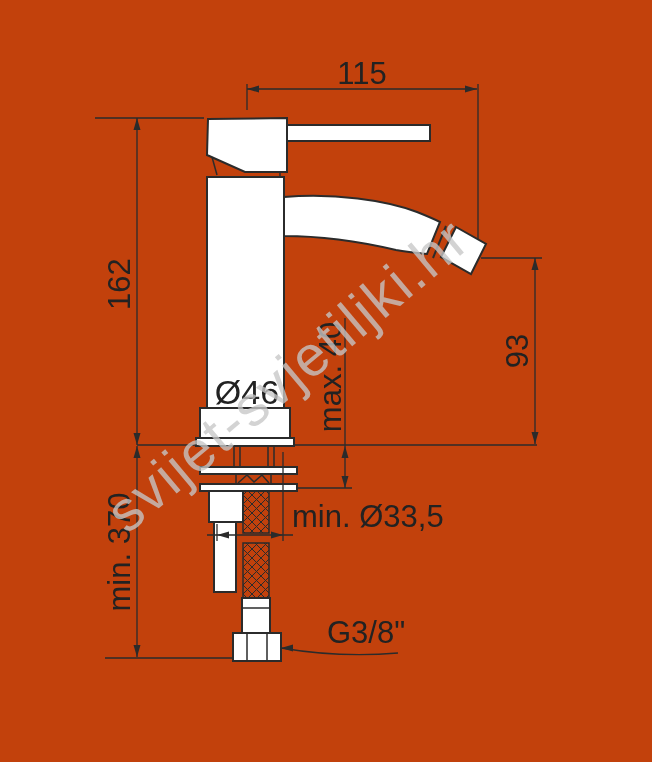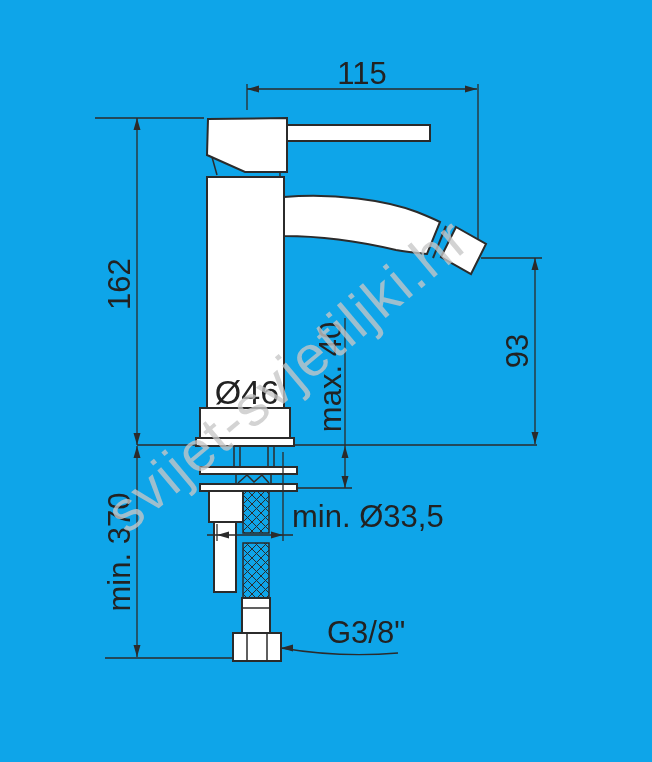--- a/index.html
+++ b/index.html
@@ -1,19 +1,19 @@
 <!DOCTYPE html>
 <html><head>
 <meta charset="utf-8">
 <style>
   html,body{margin:0;padding:0;background:#ffffff;}
   .canvas{
     position:relative;
     width:652px;height:762px;
-    background:#0ea5e9;
+    background:#c2410c;
     overflow:hidden;
     font-family:"Liberation Sans", sans-serif;
   }
   svg{position:absolute;left:0;top:0;}
   .obj{stroke:#2b2b2b;stroke-width:2;fill:none;stroke-linejoin:miter;stroke-linecap:butt;}
   .objf{stroke:#2b2b2b;stroke-width:2;fill:#ffffff;stroke-linejoin:miter;}
   .thin{stroke:#2b2b2b;stroke-width:1.5;fill:none;}
   .dim{stroke:#2b2b2b;stroke-width:1.3;fill:none;}
   .arr{fill:#2b2b2b;stroke:none;}
   .dtxt{fill:#222;font-size:31px;font-family:"Liberation Sans",sans-serif;}

